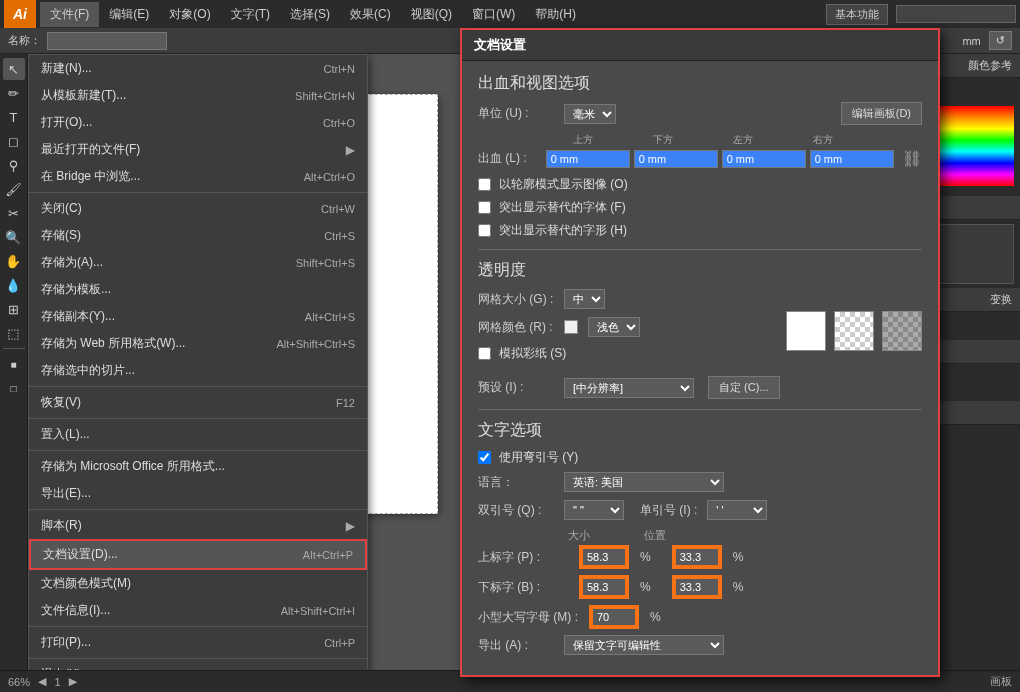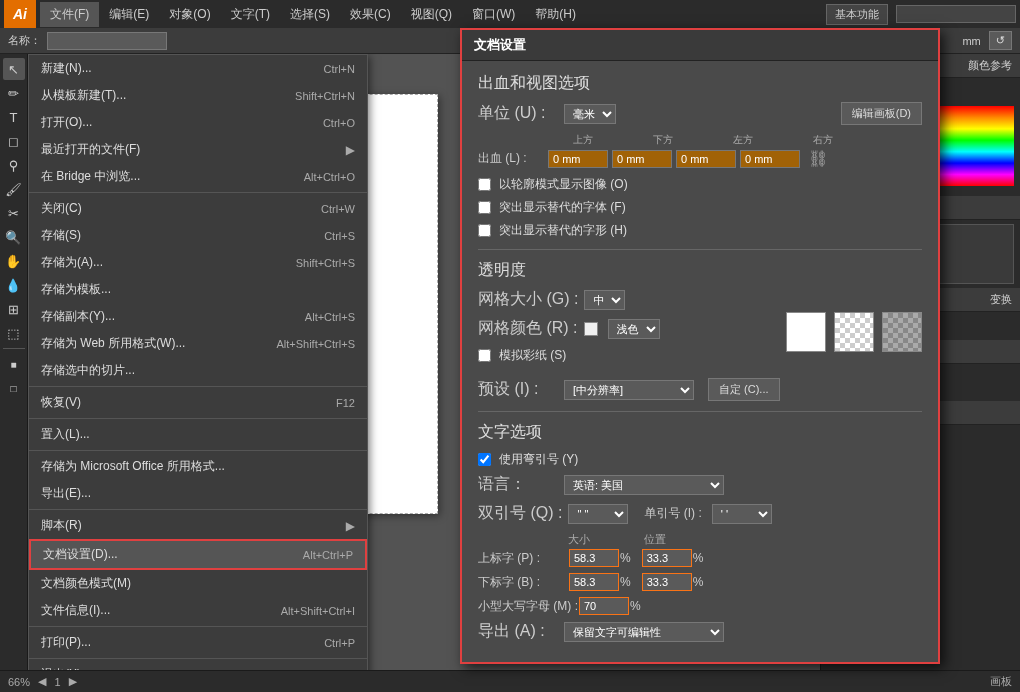--- a/index.html
+++ b/index.html
@@ -246,21 +246,21 @@
       font-weight: normal;
     }
     .dialog-row {
       display: flex;
       align-items: center;
       margin-bottom: 8px;
       gap: 6px;
     }
     .dialog-label {
       color: #ccc;
-      font-size: 16px;
+      font-size: 12px;
       min-width: 80px;
     }
     .dialog-select {
       background: #5a5a5a;
       border: 1px solid #777;
       color: #fff;
       padding: 2px 4px;
       font-size: 11px;
     }
     .dialog-btn {
@@ -281,26 +281,26 @@
       font-size: 12px;
       width: 70px;
     }
     .bleed-fields {
       display: flex;
       gap: 4px;
       align-items: center;
       flex: 1;
     }
     .bleed-field-input {
-      background: #a16207;
+      background: #3b82f6;
       border: 1px solid #777;
       color: #fff;
       padding: 2px 4px;
       font-size: 11px;
-      width: 60px;
+      width: 84px;
     }
     .chain-icon {
       color: #aaa;
       font-size: 16px;
       margin-left: 4px;
     }
     .checkbox-row {
       display: flex;
       align-items: center;
       gap: 8px;
@@ -351,27 +351,27 @@
       width: 14px;
       height: 14px;
       background: #f0f0f0;
       border: 1px solid #888;
       display: inline-block;
       margin-right: 4px;
     }
     .superscript-row {
       display: flex;
       align-items: center;
-      gap: 1px;
+      gap: 11px;
       margin-bottom: 6px;
     }
     .super-label { color: #ccc; font-size: 12px; min-width: 90px; }
     .super-input {
       background: #5a5a5a;
-      border: 1px solid #f97316;
+      border: 4px solid #f97316;
       color: #fff;
       padding: 2px 4px;
       font-size: 11px;
       width: 50px;
     }
     .pct { color: #ccc; font-size: 12px; }
     .sub-cols {
       display: flex;
       gap: 24px;
       margin-left: 90px;

